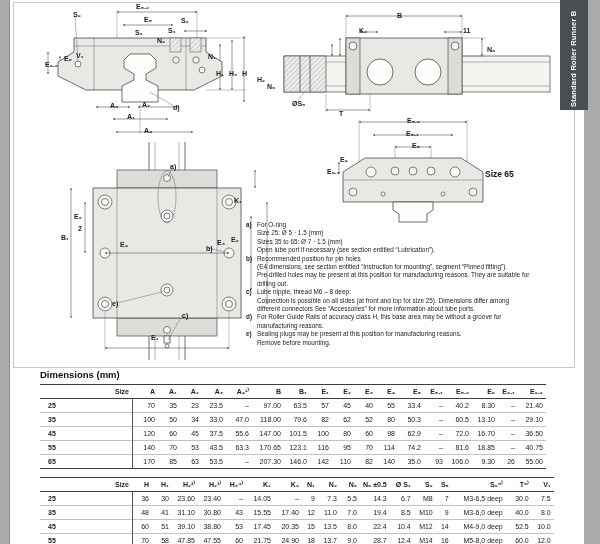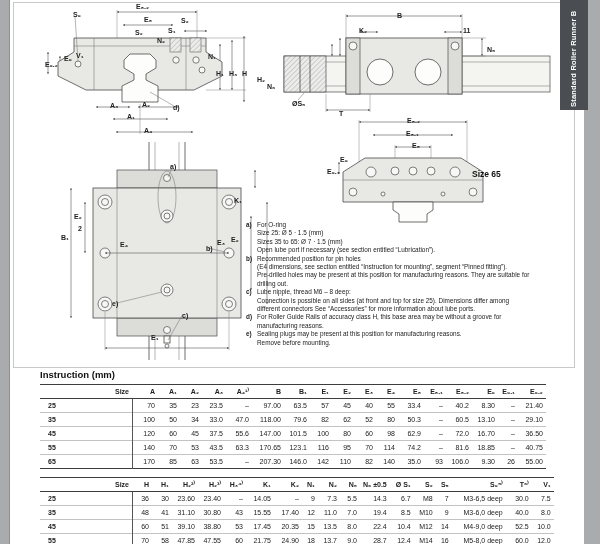--- a/index.html
+++ b/index.html
@@ -7,21 +7,21 @@
           font-family:"Liberation Sans",sans-serif;}
   .page{position:absolute;left:10px;top:0;width:574px;height:544px;background:#ffffff;
         box-shadow:-1px 0 0 #8d8f91;}
   .side-tab{position:absolute;left:550px;top:0;width:28px;height:104px;background:#4a4e52;
         color:#fff;writing-mode:vertical-rl;transform:rotate(180deg);
         font-size:7.5px;font-weight:700;letter-spacing:.2px;line-height:28px;
         text-align:left;padding:3px 0;overflow:hidden;white-space:nowrap;}
   .fig-box{position:absolute;left:3px;top:2px;width:560px;height:364px;border:1px solid #c6c8ca;}
   .dwg{position:absolute;}
   .lbl{position:absolute;font-size:7px;font-weight:600;color:#222;white-space:nowrap;line-height:8px;}
-  .lbl-big{font-size:8.5px;font-weight:700;color:#111;}
+  .lbl-big{font-size:8.5px;font-weight:700;color:#111;margin-left:13px;}
   
   .ln{stroke:#4a4a4a;stroke-width:.8;fill:none;}
   .thin{stroke:#6a6a6a;stroke-width:.5;fill:none;}
   .dim{stroke:#555;stroke-width:.6;fill:none;marker-start:url(#arr);marker-end:url(#arr);}
   .ext{stroke:#777;stroke-width:.45;fill:none;}
   .fil{fill:#e8e8e5;stroke:#4a4a4a;stroke-width:.8;}
   .cap{fill:#dcdcd8;stroke:#4a4a4a;stroke-width:.7;}
   .wfil{fill:#fdfdfb;stroke:#4a4a4a;stroke-width:.8;}
   .hole{fill:#f7f7f5;stroke:#4a4a4a;stroke-width:.7;}
   
@@ -343,21 +343,21 @@
           <span class="note-key">e)</span>
           <div class="note-lines">
 
               <div class="note-line">Sealing plugs may be present at this position for manufacturing reasons.</div>
 
               <div class="note-line">Remove before mounting.</div>
             </div>
         </div>
       </div>
 
-    <div class="dim-head">Instruction (mm)</div>
+    <div class="dim-head">Dimensions (mm)</div>
 
     <table class="tbl t1">
       <colgroup>
         <col style="width:92px">
           <col style="width:26px">
           <col style="width:22px">
           <col style="width:22px">
         <col style="width:24px">
           <col style="width:26px">
           <col style="width:32px">

